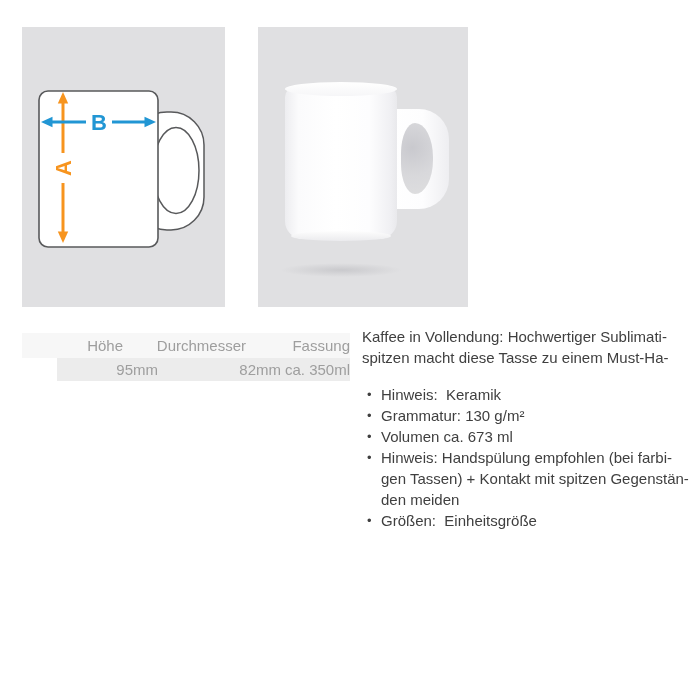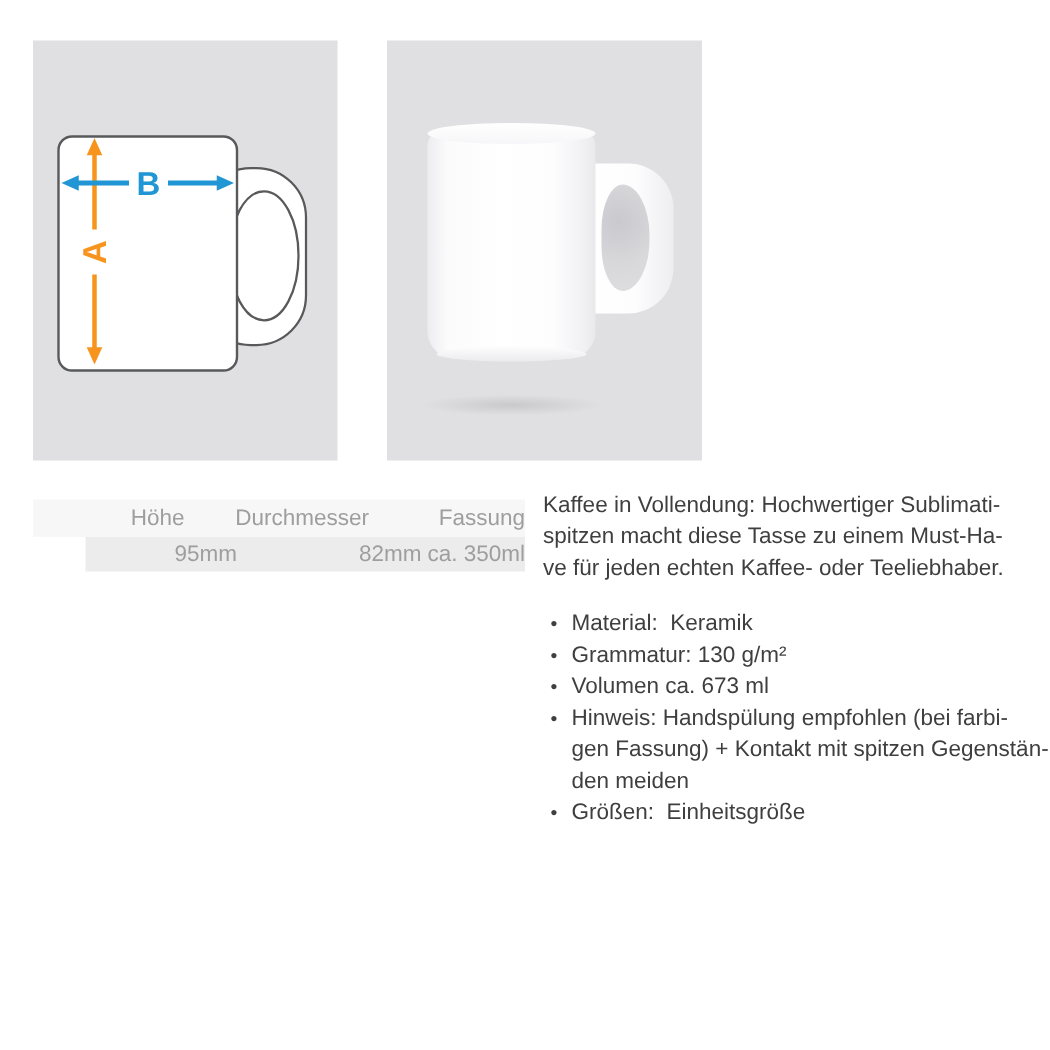--- a/index.html
+++ b/index.html
@@ -106,46 +106,45 @@
       <span>95mm</span>
       <span>82mm</span>
       <span>ca. 350ml</span>
     </div>
   </div>
 
   <div class="description">
     <div class="intro">
       <div>Kaffee in Vollendung: Hochwertiger Sublimati-</div>
       <div>spitzen macht diese Tasse zu einem Must-Ha-</div>
-      <div>ve für jeden echten Kaffee- oder Teeliebhaber.</div>
     </div>
     <ul class="bullet-list">
       <li class="bullet-item">
         <span class="bullet-dot">•</span>
         <div class="bullet-lines">
-          <div>Material:  Keramik</div>
+          <div>Hinweis:  Keramik</div>
         </div>
       </li>
       <li class="bullet-item">
         <span class="bullet-dot">•</span>
         <div class="bullet-lines">
           <div>Grammatur: 130 g/m²</div>
         </div>
       </li>
       <li class="bullet-item">
         <span class="bullet-dot">•</span>
         <div class="bullet-lines">
           <div>Volumen ca. 673 ml</div>
         </div>
       </li>
       <li class="bullet-item">
         <span class="bullet-dot">•</span>
         <div class="bullet-lines">
           <div>Hinweis: Handspülung empfohlen (bei farbi-</div>
-          <div>gen Fassung) + Kontakt mit spitzen Gegenstän-</div>
+          <div>gen Tassen) + Kontakt mit spitzen Gegenstän-</div>
           <div>den meiden</div>
         </div>
       </li>
       <li class="bullet-item">
         <span class="bullet-dot">•</span>
         <div class="bullet-lines">
           <div>Größen:  Einheitsgröße</div>
         </div>
       </li>
     </ul>

